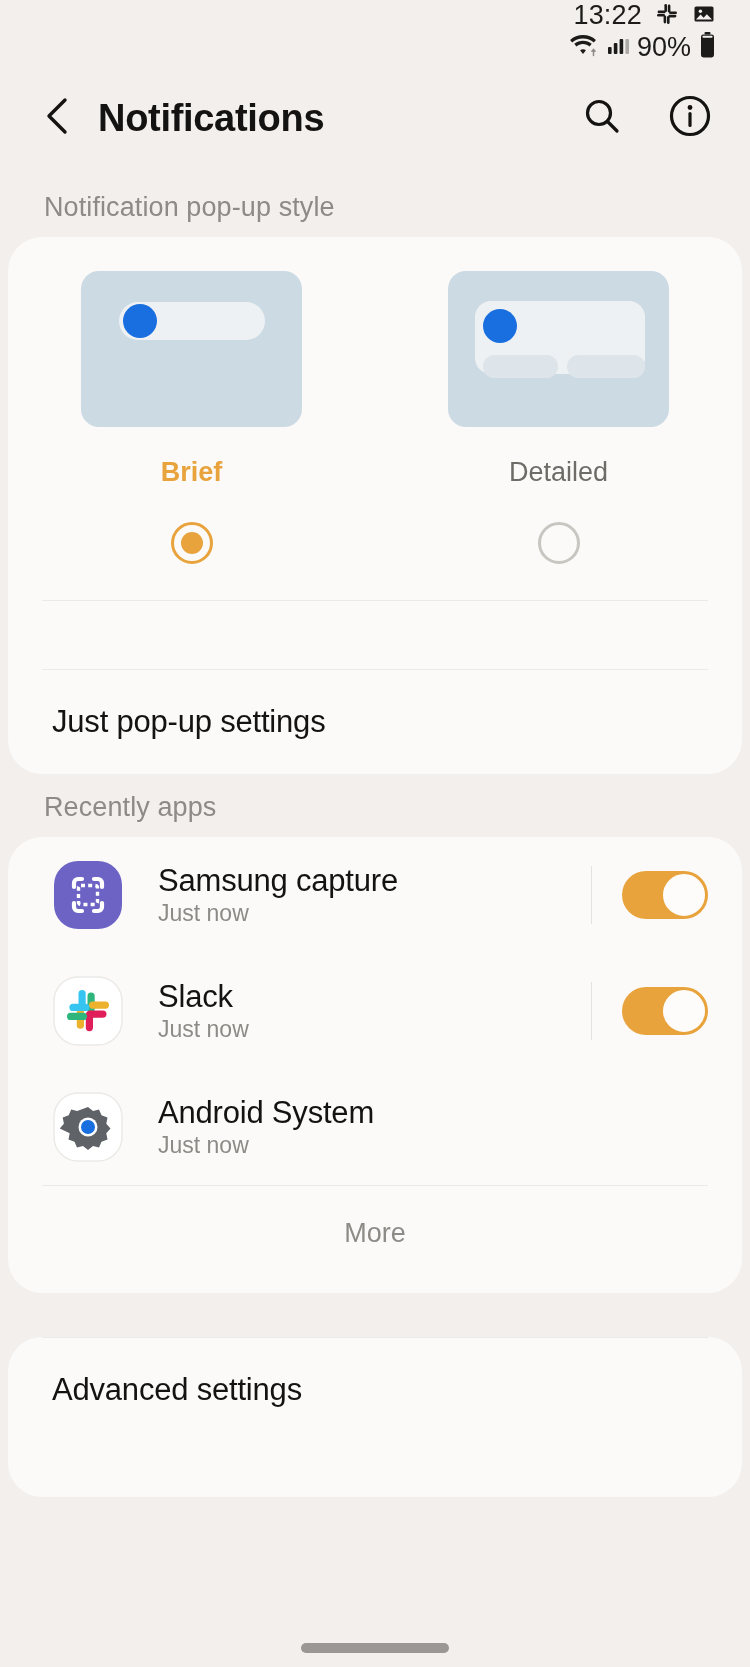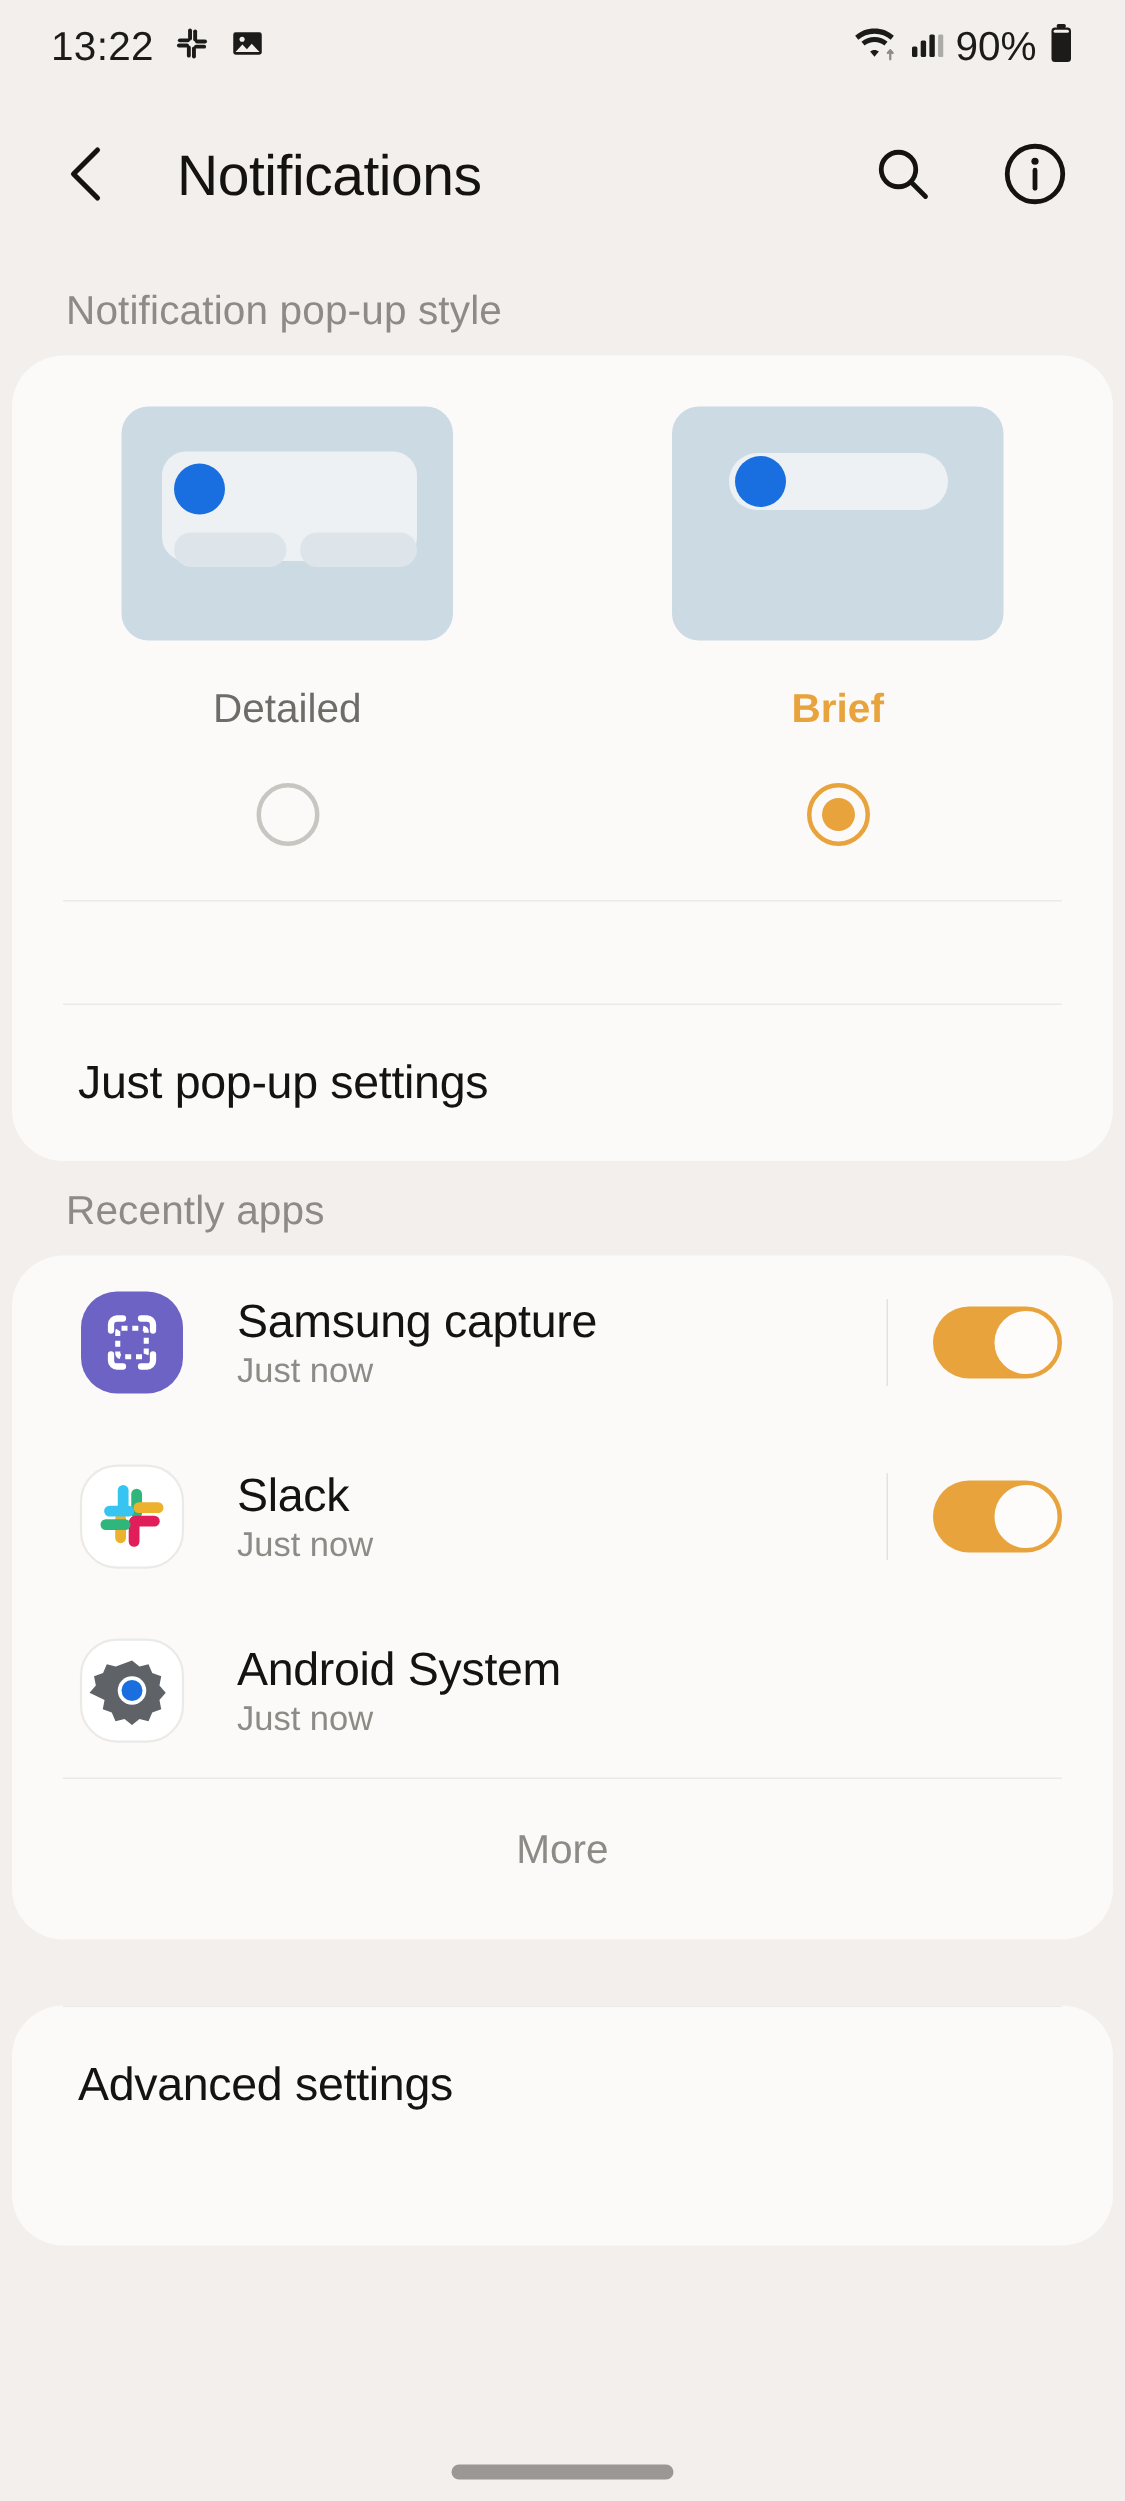--- a/index.html
+++ b/index.html
@@ -6,38 +6,38 @@
   html,body {
     width:750px; height:1667px;
     background:#f2efec;
     font-family:"Liberation Sans", sans-serif;
     overflow:hidden;
   }
   .screen { position:relative; width:750px; height:1667px; background:#f2efec; }
 
   
   .statusbar {
-    height:62px; display:flex; align-items:center;
-    padding:0 34px; color:#1c1b1a;
+    height:62px; display:flex; align-items:flex-end;
+    padding:0 34px; color:#1c1b1a;flex-direction:column;
   }
   .sb-left { display:flex; align-items:center; gap:13px; }
   .sb-time { font-size:27px; font-weight:400; letter-spacing:.2px; }
   .sb-right { margin-left:auto; display:flex; align-items:center; gap:8px; }
   .sb-pct { font-size:27px; font-weight:400; }
   .ic { display:block; }
 
   
   .header {
     height:112px; display:flex; align-items:center;
     padding:0 34px 0 30px;
   }
   .back-btn { width:56px; height:56px; display:flex; align-items:center; justify-content:center; }
   .title {
-    font-size:38px; font-weight:400; color:#141312;
-    margin-left:32px; letter-spacing:-.3px;text-align:right;
+    font-size:38px; font-weight:700; color:#141312;
+    margin-left:12px; letter-spacing:-.3px;text-align:right;
   }
   .header-actions { margin-left:auto; display:flex; align-items:center; gap:36px; }
   .hicon { width:52px; height:52px; display:flex; align-items:center; justify-content:center; }
 
   
   .sec-label {
     font-size:27px; color:#8e8a86; padding:18px 44px 14px 44px;
     letter-spacing:.1px;
   }
   .card {
@@ -201,42 +201,42 @@
           </svg>
         </span>
       </div>
     </div>
   </div>
 
   <div class="sec-label">Notification pop-up style</div>
 
   <div class="card">
     <div class="style-row">
+
+      <div class="style-col">
+        <div class="preview">
+          <div class="pv-brief-pill"></div>
+          <div class="pv-dot-blue pv-brief-dot"></div>
+        </div>
+        <div class="style-name sel">Brief</div>
+        <div class="radio-wrap">
+          <div class="radio on"></div>
+        </div>
+      </div>
 
       <div class="style-col">
         <div class="preview">
           <div class="pv-det-card"></div>
           <div class="pv-dot-blue pv-det-dot"></div>
           <div class="pv-det-bar pv-det-bar1"></div>
           <div class="pv-det-bar pv-det-bar2"></div>
         </div>
         <div class="style-name unsel">Detailed</div>
         <div class="radio-wrap">
           <div class="radio"></div>
-        </div>
-      </div>
-
-      <div class="style-col">
-        <div class="preview">
-          <div class="pv-brief-pill"></div>
-          <div class="pv-dot-blue pv-brief-dot"></div>
-        </div>
-        <div class="style-name sel">Brief</div>
-        <div class="radio-wrap">
-          <div class="radio on"></div>
         </div>
       </div>
 
     </div>
 
     <div class="divider"></div>
 
     <div class="lrow">
     </div>
 

